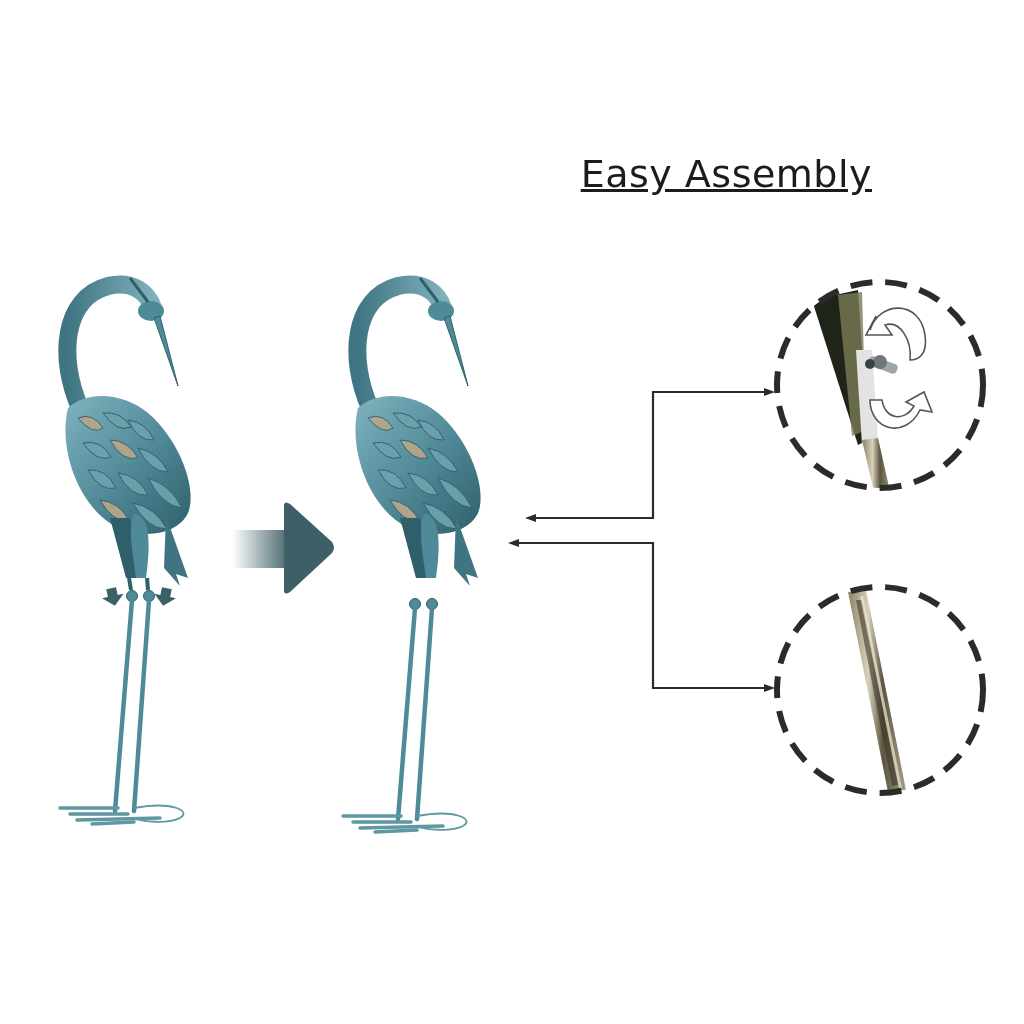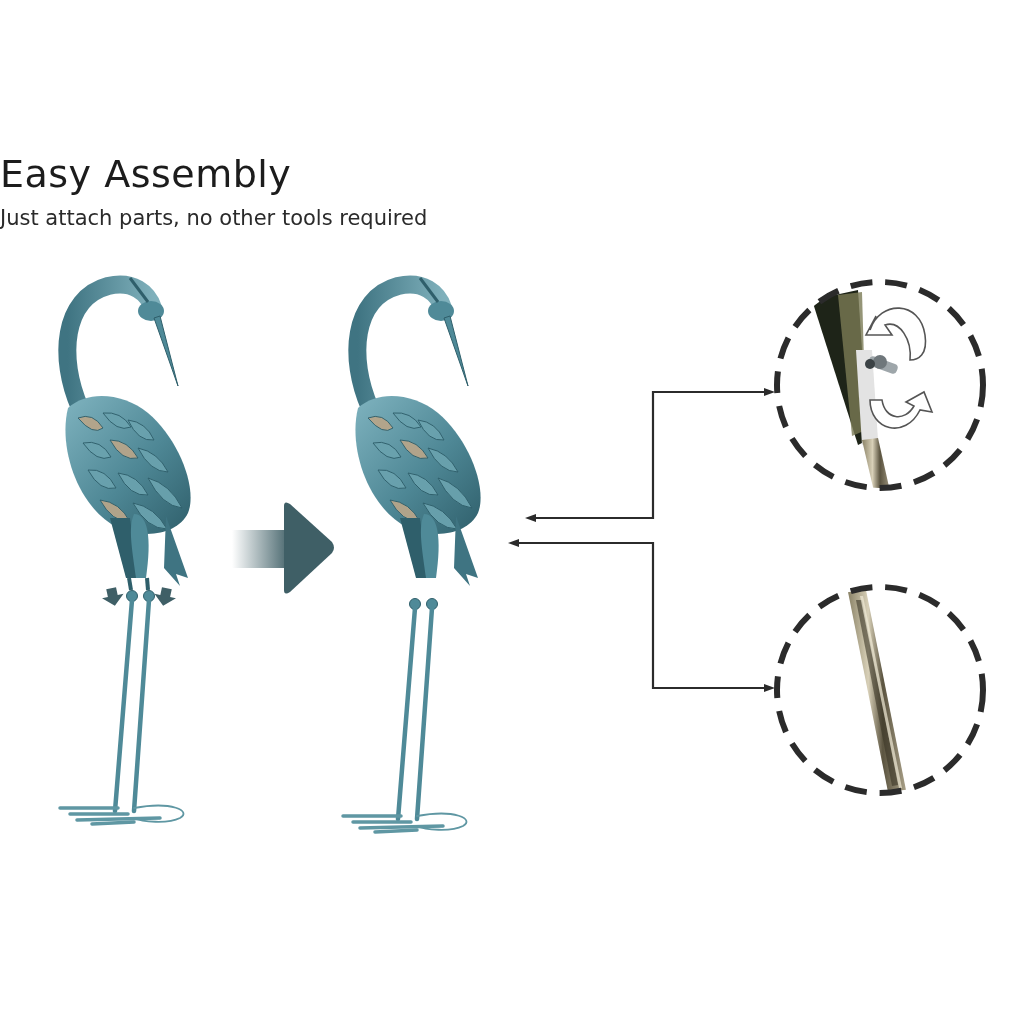--- a/index.html
+++ b/index.html
@@ -1,27 +1,26 @@
 <!DOCTYPE html>
 <html><head>
 <meta charset="utf-8">
 <style>
   html, body { margin: 0; padding: 0; background: #ffffff; }
   body { width: 1024px; height: 1024px; position: relative; overflow: hidden; font-family: "DejaVu Sans", sans-serif; }
-  .header { position: absolute; left: 0; top: 150px; width: 872px; text-align: left; color: #1c1c1c; }
+  .header { position: absolute; left: 0; top: 150px; width: 872px; text-align: right; color: #1c1c1c; text-decoration: underline; }
   .title { font-size: 38px; letter-spacing: 0.5px; line-height: 48px; font-family: "DejaVu Sans", sans-serif; }
   .subtitle { font-size: 21px; line-height: 28px; margin-top: 6px; color: #2a2a2a; font-family: "DejaVu Sans", sans-serif; }
   svg.stage { position: absolute; left: 0; top: 0; }
 </style>
 </head>
 <body>
 
 <div class="header">
   <div class="title">Easy Assembly</div>
-  <div class="subtitle">Just attach parts, no other tools required</div>
 </div>
 
 <svg class="stage" width="1024" height="1024" viewBox="0 0 1024 1024" xmlns="http://www.w3.org/2000/svg">
   <defs>
     <linearGradient id="bodyGrad" x1="0" y1="0" x2="1" y2="1">
       <stop offset="0" stop-color="#7fb3bf"></stop>
       <stop offset="0.55" stop-color="#4e8795"></stop>
       <stop offset="1" stop-color="#2f5f6b"></stop>
     </linearGradient>
     <linearGradient id="neckGrad" x1="0" y1="0" x2="1" y2="0">

